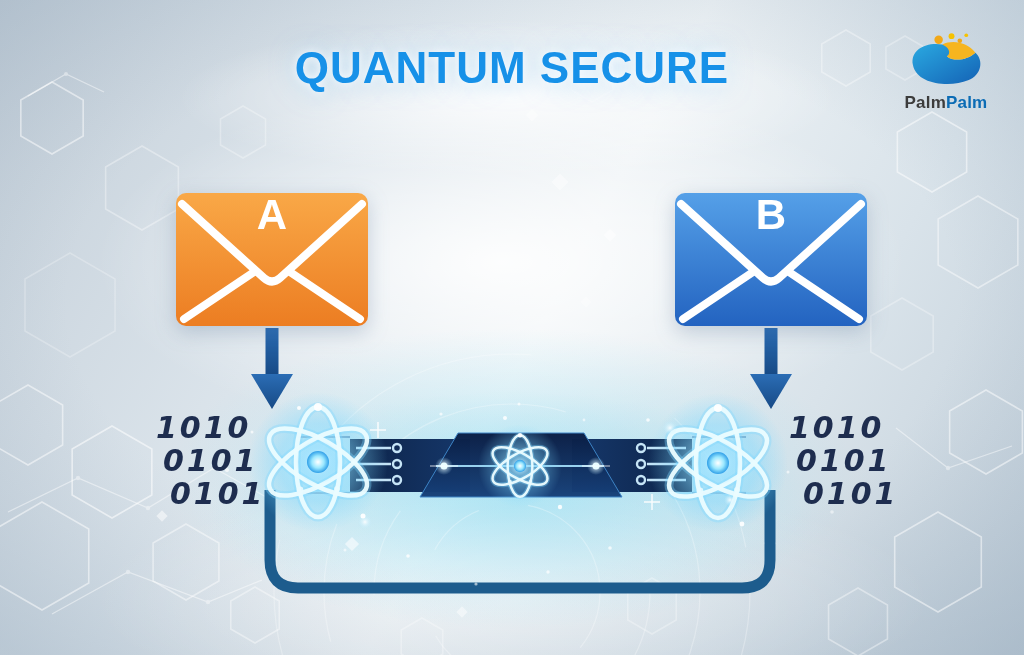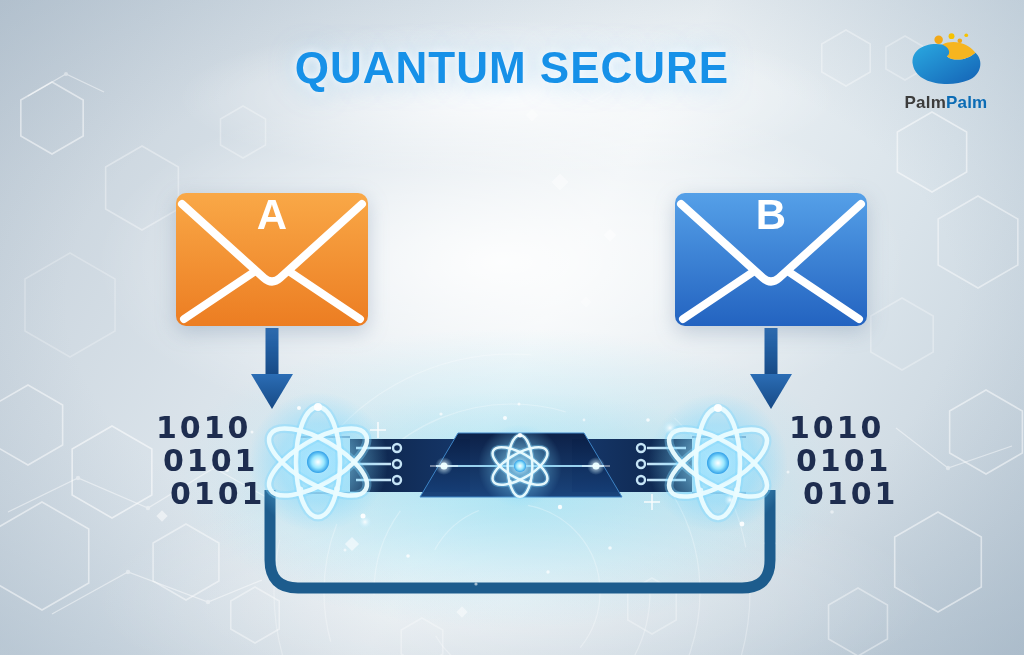--- a/index.html
+++ b/index.html
@@ -27,21 +27,21 @@
   .lt2{color:var(--brand-palm,#0c6cb5);}
   .envelope{position:absolute;width:194px;height:135px;z-index:2;
             filter:drop-shadow(0 6px 10px rgba(60,90,130,.25));}
   .env-a{left:175px;top:192px;}
   .env-b{left:674px;top:192px;}
   .envelope svg{position:absolute;left:0;top:0;}
   .env-letter{position:absolute;left:0;right:0;top:1px;text-align:center;
               font-size:42px;font-weight:bold;color:#ffffff;line-height:44px;}
   .binary{position:absolute;top:411px;z-index:2;color:var(--binary-text,#1e2d4f);
           font-family:"DejaVu Sans",sans-serif;font-weight:bold;
-          font-size:30px;line-height:33px;letter-spacing:3px;}
+          font-size:30px;line-height:33px;letter-spacing:3px;font-style:italic;}
   .binary-left{left:156px;}
   .binary-right{left:789px;}
   .binary .r2{margin-left:7px;}
   .binary .r3{margin-left:14px;}
 </style>
 </head>
 <body>
 
 <div class="canvas">
 

